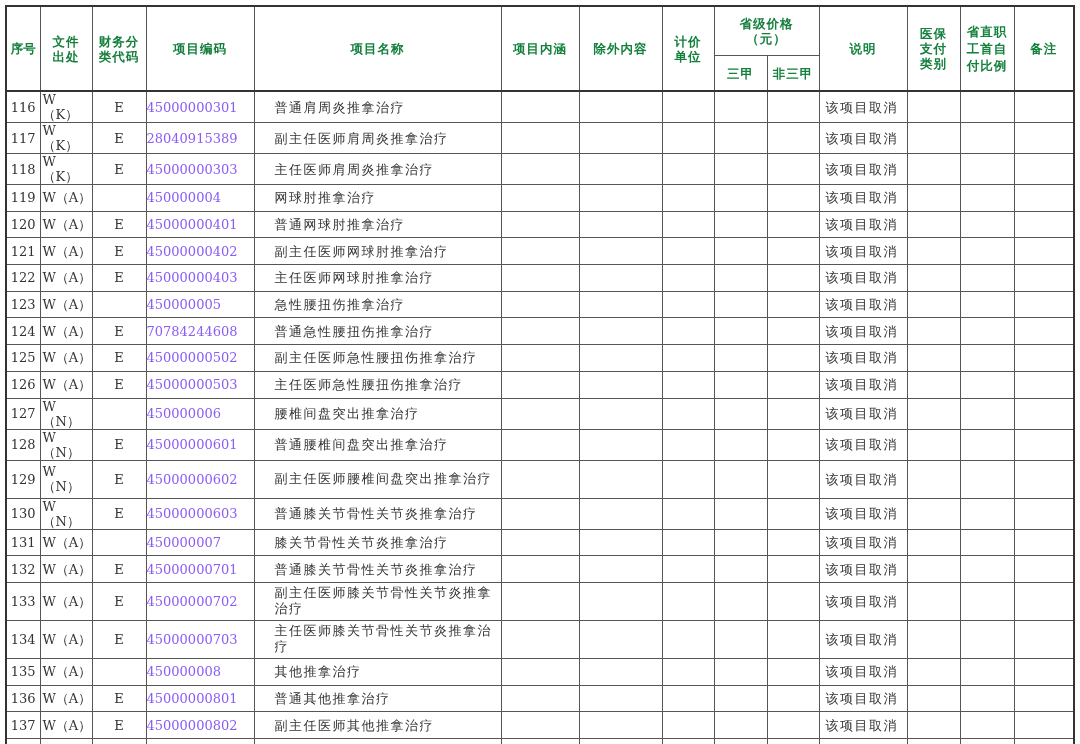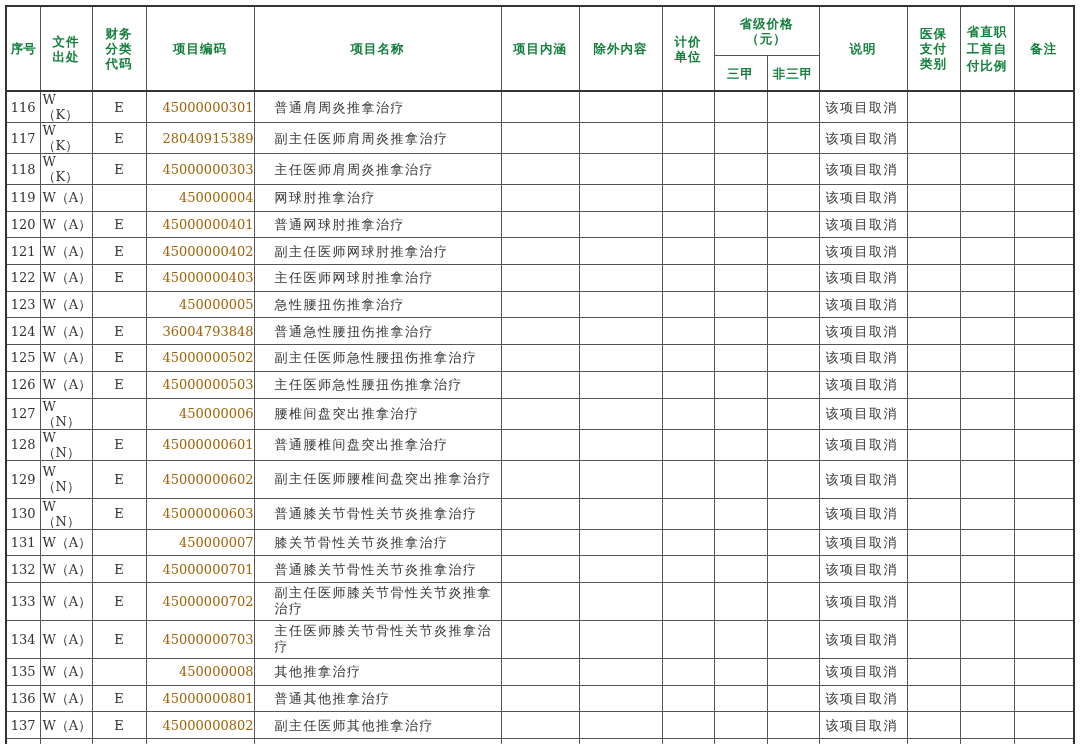--- a/index.html
+++ b/index.html
@@ -12,21 +12,21 @@
   th { font-family: "DejaVu Sans", "Liberation Sans", sans-serif; font-weight: bold;
        font-size: 12.5px; color: #15803d; text-align: center; vertical-align: middle;
        letter-spacing: 1px; }
   thead tr.h1 th { border-bottom: 1px solid #555; }
   thead tr.h2 th { height: 26px; margin-top: 16px; }
   thead { border-bottom: 2px solid #333; }
   td { height: 25.7px; vertical-align: middle; color: #333; }
   td.c { text-align: center; }
   td.l { text-align: left; padding-left: 20px; letter-spacing: 1.5px; }
   td.num { text-align: center; font-size: 13px; letter-spacing: 0; }
-  td.code { text-align: right; font-size: 13px; letter-spacing: 0; color: #a16207; }
+  td.code { text-align: left; font-size: 13px; letter-spacing: 0; color: #8b5cf6; }
   td.src { text-align: left; padding-left: 2px; letter-spacing: 0; font-size: 13px; }
   tr.tall td { height: 37px; }
   tr.tall td.l { line-height: 16px; margin-left: 21px; }
   td.note { text-align: left; padding-left: 6px; letter-spacing: 1.5px; }
 </style>
 </head>
 <body>
 
 <table>
   <colgroup>
@@ -42,21 +42,21 @@
       <col style="width:52px">
       <col style="width:88px">
       <col style="width:53px">
     <col style="width:54px">
       <col style="width:60px">
   </colgroup>
   <thead>
     <tr class="h1" style="height:39px">
       <th rowspan="2" style="letter-spacing:0">序号</th>
       <th rowspan="2" style="padding:0 10px">文件出处</th>
-      <th rowspan="2" style="padding:0 11px">财务分类代码</th>
+      <th rowspan="2" style="padding:0 4px">财务分类代码</th>
       <th rowspan="2">项目编码</th>
       <th rowspan="2">项目名称</th>
       <th rowspan="2">项目内涵</th>
       <th rowspan="2">除外内容</th>
       <th rowspan="2" style="padding:0 10px">计价单位</th>
       <th colspan="2" style="padding:0 18px">省级价格（元）</th>
       <th rowspan="2">说明</th>
       <th rowspan="2" style="padding:0 9px">医保支付类别</th>
       <th rowspan="2" style="padding:16px 5px;line-height:17px">省直职工首自付比例</th>
       <th rowspan="2">备注</th>
@@ -192,21 +192,21 @@
     <td></td>
     <td class="note">该项目取消</td>
     <td></td>
     <td></td>
     <td></td>
   </tr>
       <tr>
     <td class="num">124</td>
     <td class="src">W（A）</td>
     <td class="c">E</td>
-    <td class="code">36004793848</td>
+    <td class="code">70784244608</td>
     <td class="l">普通急性腰扭伤推拿治疗</td>
     <td></td>
     <td></td>
     <td></td>
     <td></td>
     <td></td>
     <td class="note">该项目取消</td>
     <td></td>
     <td></td>
     <td></td>

